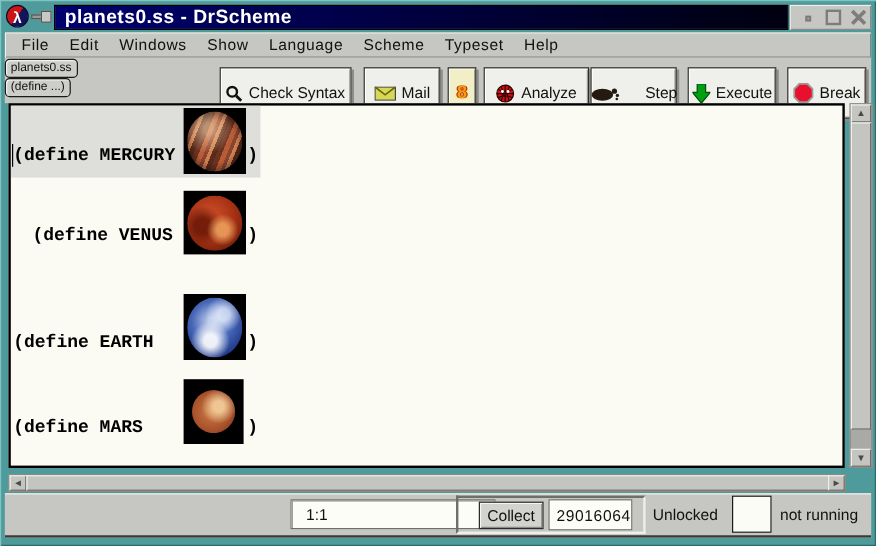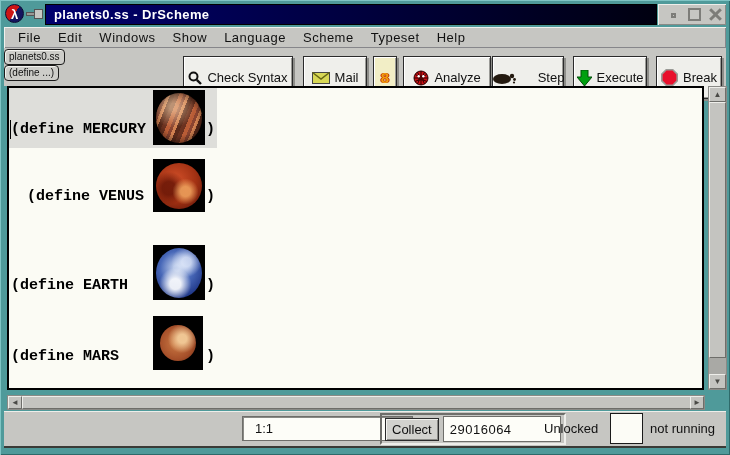--- a/index.html
+++ b/index.html
@@ -14,21 +14,21 @@
     background: linear-gradient(125deg, #cc1515 50%, #14145e 50%);
     color:#fff; font-size:13px; line-height:19px; text-align:center; font-weight:bold;
     border:1px solid #0a0a30; }
   .pin-icon { position:absolute; left:26px; top:12px; width:17px; height:4px; background:#9a9a96;
     border:1px solid #555; }
   .pin-icon .pin-head { position:absolute; right:-1px; top:-4px; width:9px; height:10px;
     background:#c8c8c4; border:1px solid #555; }
   .titlebar { position:absolute; left:45px; top:4px; width:612px; height:21px;
     background: linear-gradient(to right, #00006e, #000010);
     border:1px solid #000; display:flex; align-items:center; }
-  .title-text { color:#ffffff; font-weight:bold; font-size:13px; letter-spacing:.4px; padding-left:8px;
+  .title-text { color:#ffffff; font-weight:bold; font-size:16px; letter-spacing:.4px; padding-left:8px;
     white-space:nowrap; }
   .win-controls { position:absolute; left:658px; top:4px; width:68px; height:21px; background:#c6c6c2;
     box-shadow: inset 1px 1px 0 #eeeeea, inset -1px -1px 0 #8a8a86; }
   .btn-min { position:absolute; left:13px; top:9px; width:5px; height:5px; border:2px solid #7d7d79; }
   .btn-max { position:absolute; left:30px; top:4px; width:13px; height:13px; border:2px solid #7d7d79; }
   .btn-close { position:absolute; left:50px; top:3px; width:15px; height:15px; }
   .btn-close i { position:absolute; left:6px; top:0; width:3px; height:15px; background:#7d7d79; }
   .btn-close i.a { transform:rotate(45deg); }
   .btn-close i.b { transform:rotate(-45deg); }
 
@@ -115,23 +115,23 @@
   .sb-thumb { position:absolute; background:#c4c4c0; border:1px solid; border-color:#eeeeea #6e6e6a #6e6e6a #eeeeea; }
   .v-thumb { left:0; top:15px; width:17px; height:256px; }
   .h-thumb { left:14px; top:0; width:670px; height:13px; }
 
   
   .statusbar { position:absolute; left:4px; top:411px; width:722px; height:37px; background:#c6c6c2;
     box-shadow: inset 0 1px 0 #eeeeea, inset 0 -2px 0 #3a3a36; font-size:13px; color:#111; }
   .pos-field { position:absolute; left:238px; top:5px; width:171px; height:25px; background:#fdfdf8;
     border:1px solid #6e6e6a; box-shadow: inset 1px 1px 0 #8a8a86; display:flex; align-items:center;
     padding-left:12px; }
-  .collect-group { position:absolute; left:376px; top:2px; width:186px; height:32px;
+  .collect-group { position:absolute; left:376px; top:2px; width:158px; height:32px;
     border:2px solid; border-color:#6e6e6a #eeeeea #eeeeea #6e6e6a; display:flex; align-items:center;
-    padding:0 3px; gap:4px; }
+    padding:0 17px; gap:4px; }
   .collect-btn { height:23px; padding:0 6px; background:#d2d2ce; border:1px solid #2b2b2b;
     box-shadow: inset 1px 1px 0 #f4f4f0, inset -1px -1px 0 #8a8a86; display:flex; align-items:center;
     font-size:13px; }
   .mem-field { flex:1; height:26px; background:#fdfdf8; border:1px solid #6e6e6a;
     display:flex; align-items:center; padding-left:6px; letter-spacing:.5px; }
   .lock-label { position:absolute; left:540px; top:10px; }
   .run-box { position:absolute; left:606px; top:2px; width:33px; height:31px; background:#fcfcf6;
     border:1px solid #1a1a1a; }
   .run-label { position:absolute; left:646px; top:10px;text-align:center; }
 

